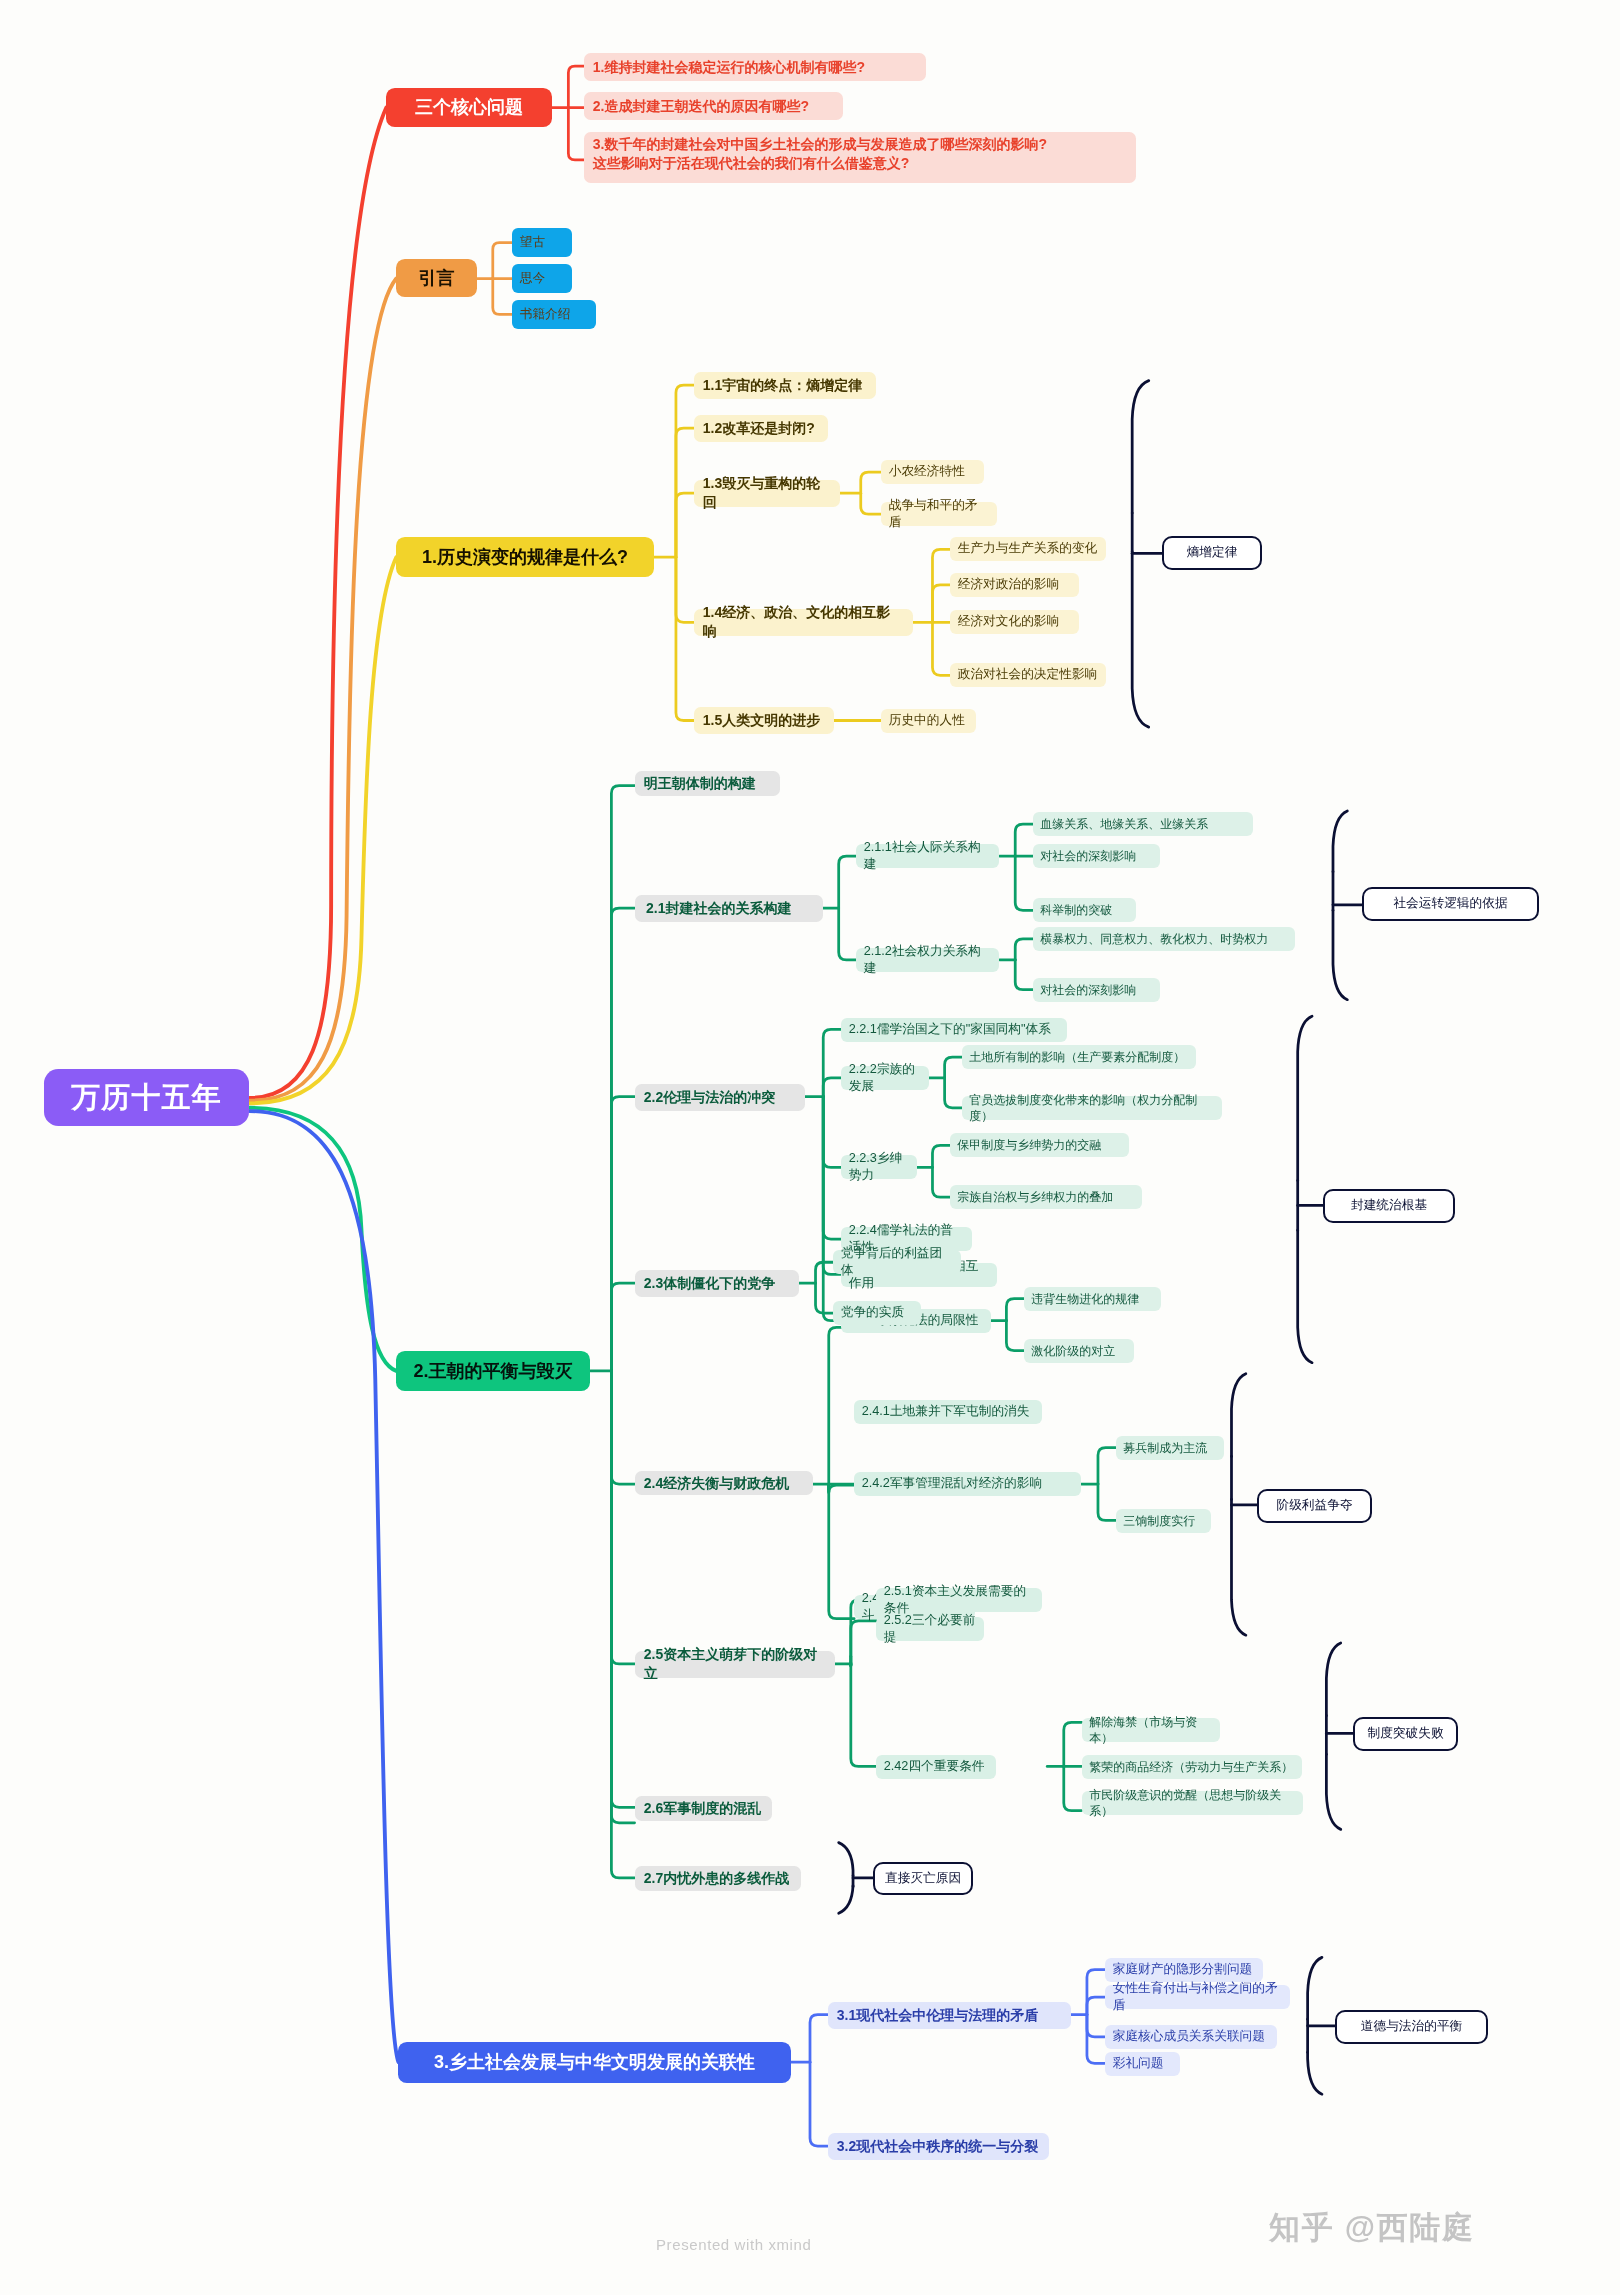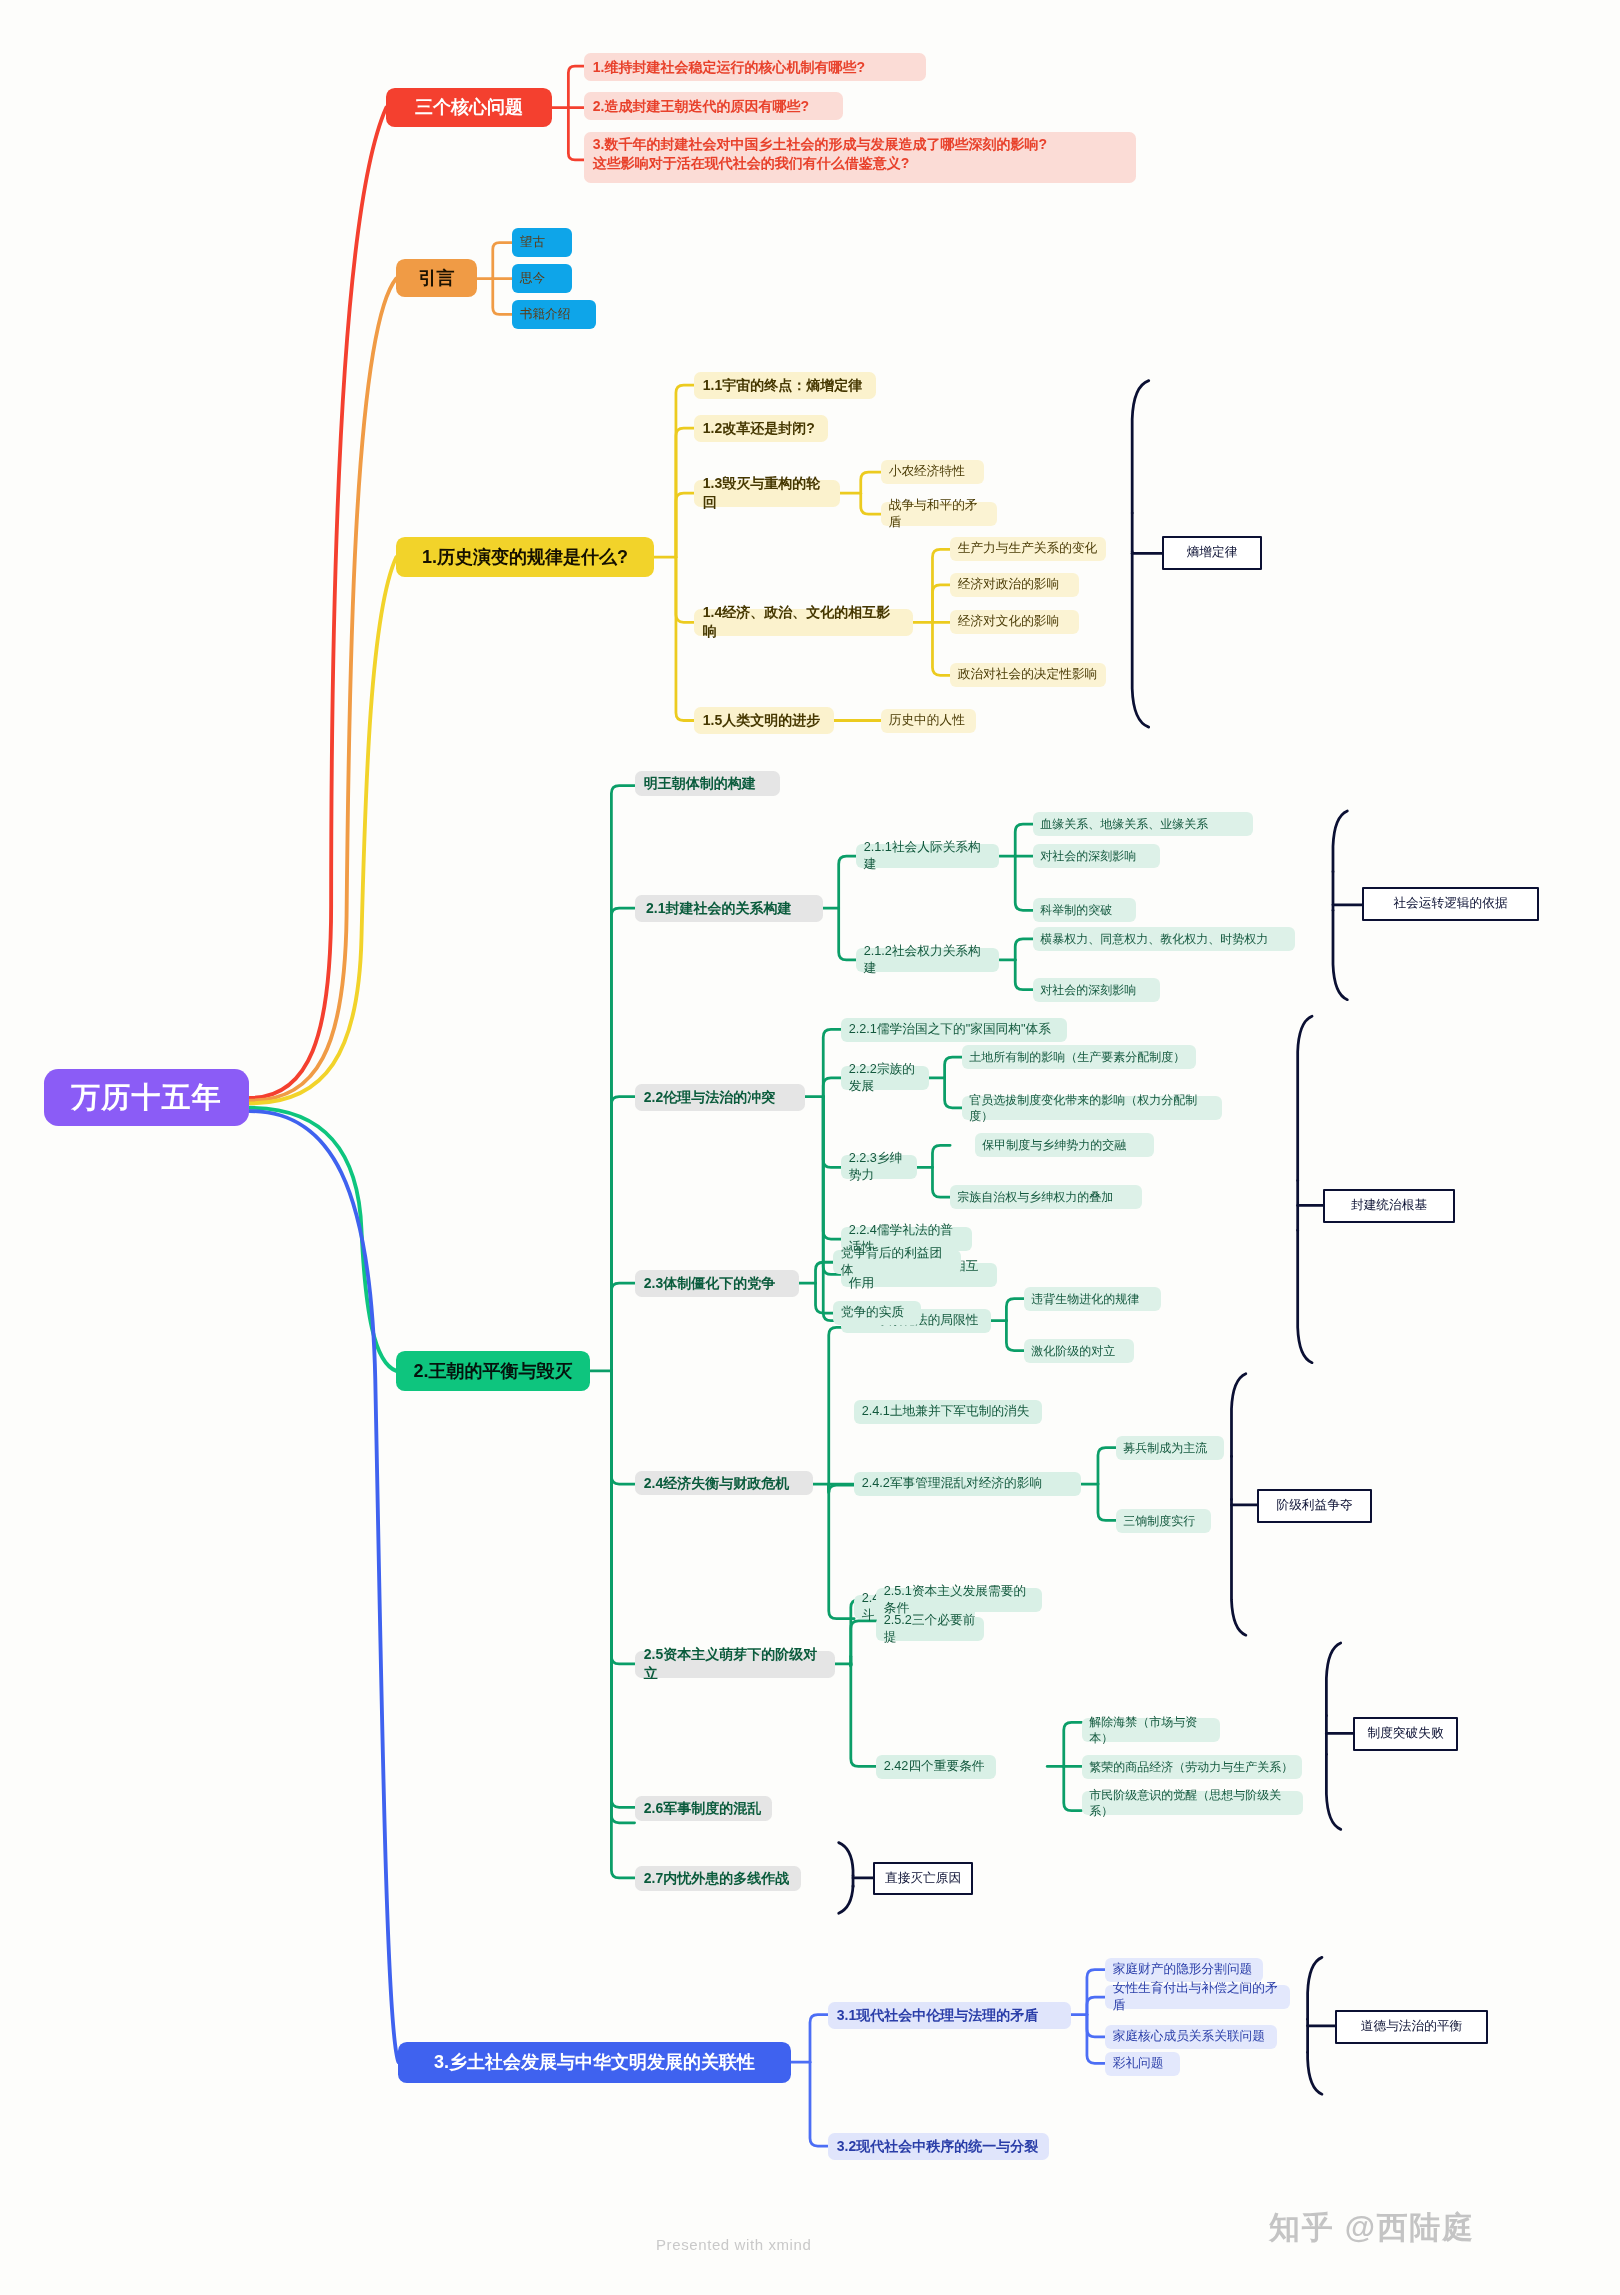--- a/index.html
+++ b/index.html
@@ -23,21 +23,21 @@
   .lv2.green{background:#e5e5e5;color:#0a5b3c;}
   .lv2.blue{background:#e0e5fb;color:#2a3ea8;}
   .lv3{font-size:12.7px;font-weight:400;border-radius:6px;padding:0 7.7px;}
   .lv3.yellow{background:#fbf3d3;color:#4a3b05;}
   .lv3.green{background:#d9f0e6;color:#12583d;}
   .lv3.orange{background:#0ea5e9;color:#5d3a13;}
   .lv3.blue{background:#e3e8fc;color:#2a3ea8;}
   .lv4{font-size:12px;font-weight:400;border-radius:6px;padding:0 7.2px;
        background:#ddf1e8;color:#14593f;}
   .summary{font-size:12.7px;font-weight:400;background:#ffffff;color:#0b1033;
-           border:2.2px solid #0b1033;border-radius:1px;padding:0 8.8px;
+           border:2.2px solid #0b1033;border-radius:10px;padding:0 8.8px;
            justify-content:center;text-align:center;}
   .wm{position:absolute;color:#c9c9c9;font-weight:400;}
   #wm-xmind{font-size:15px;letter-spacing:0.6px;}
   #wm-zhihu{font-size:31px;font-weight:700;color:#c4c4c4;letter-spacing:1.7px;}
 </style>
 </head>
 <body>
 
 <div id="stage">
 
@@ -251,21 +251,21 @@
   <div class="node lv4" style="left:1033px;top:927px;width:262px;height:24px;">横暴权力、同意权力、教化权力、时势权力</div>
   <div class="node lv4" style="left:1033px;top:978px;width:127px;height:24px;">对社会的深刻影响</div>
   <div class="node summary" style="left:1362px;top:887px;width:177px;height:34px;">社会运转逻辑的依据</div>
 
   <div class="node lv2 green" style="left:635px;top:1084px;width:170px;height:26.5px;">2.2伦理与法治的冲突</div>
   <div class="node lv3 green" style="left:841px;top:1018px;width:226px;height:24px;">2.2.1儒学治国之下的"家国同构"体系</div>
   <div class="node lv3 green" style="left:841px;top:1066px;width:88px;height:24px;">2.2.2宗族的发展</div>
   <div class="node lv4" style="left:962px;top:1045px;width:234px;height:24px;">土地所有制的影响（生产要素分配制度）</div>
   <div class="node lv4" style="left:962px;top:1096px;width:260px;height:24px;">官员选拔制度变化带来的影响（权力分配制度）</div>
   <div class="node lv3 green" style="left:841px;top:1155px;width:76px;height:24px;">2.2.3乡绅势力</div>
-  <div class="node lv4" style="left:950px;top:1133px;width:179px;height:24px;margin-left:25px;">保甲制度与乡绅势力的交融</div>
+  <div class="node lv4" style="left:950px;top:1133px;width:179px;height:24px;">保甲制度与乡绅势力的交融</div>
   <div class="node lv4" style="left:950px;top:1185px;width:192px;height:24px;">宗族自治权与乡绅权力的叠加</div>
   <div class="node lv3 green" style="left:841px;top:1227px;width:131px;height:24px;">2.2.4儒学礼法的普适性</div>
   <div class="node lv3 green" style="left:841px;top:1263px;width:156px;height:24px;">2.2.5宗族与礼法的相互作用</div>
   <div class="node lv3 green" style="left:841px;top:1309px;width:150px;height:24px;">2.2.6宗族礼法的局限性</div>
   <div class="node lv4" style="left:1024px;top:1287px;width:137px;height:24px;">违背生物进化的规律</div>
   <div class="node lv4" style="left:1024px;top:1339px;width:110px;height:24px;">激化阶级的对立</div>
   <div class="node summary" style="left:1323px;top:1189px;width:132px;height:34px;">封建统治根基</div>
 
   <div class="node lv2 green" style="left:635px;top:1270px;width:164px;height:26.5px;">2.3体制僵化下的党争</div>
   <div class="node lv3 green" style="left:833px;top:1250px;width:128px;height:24px;">党争背后的利益团体</div>

